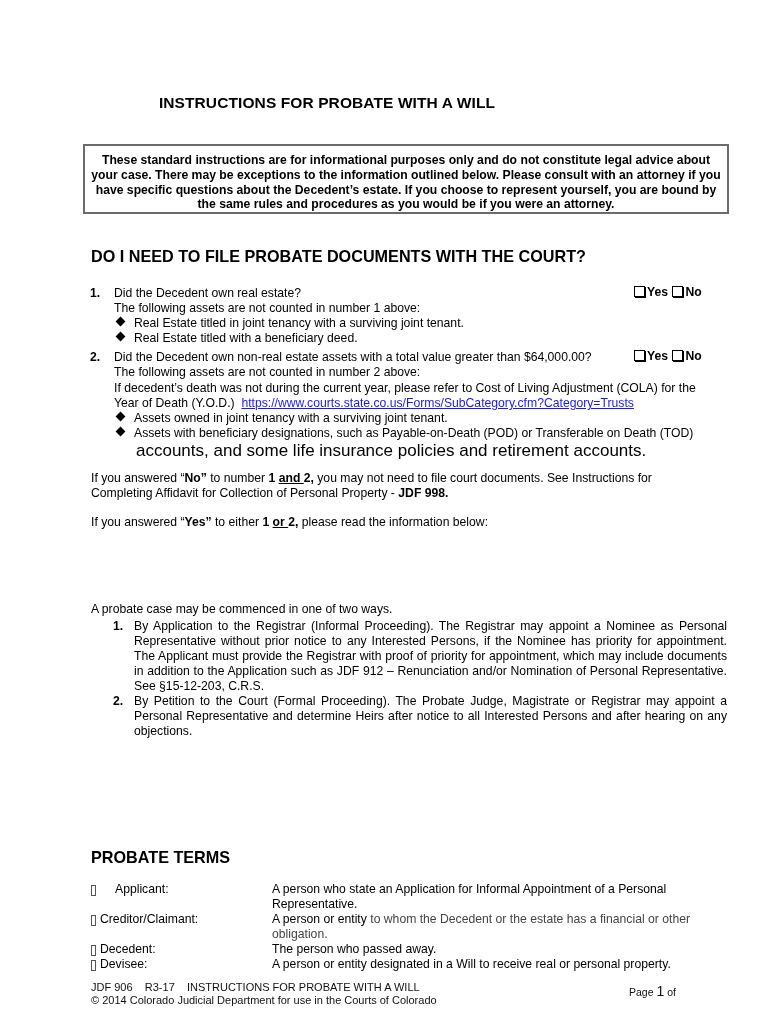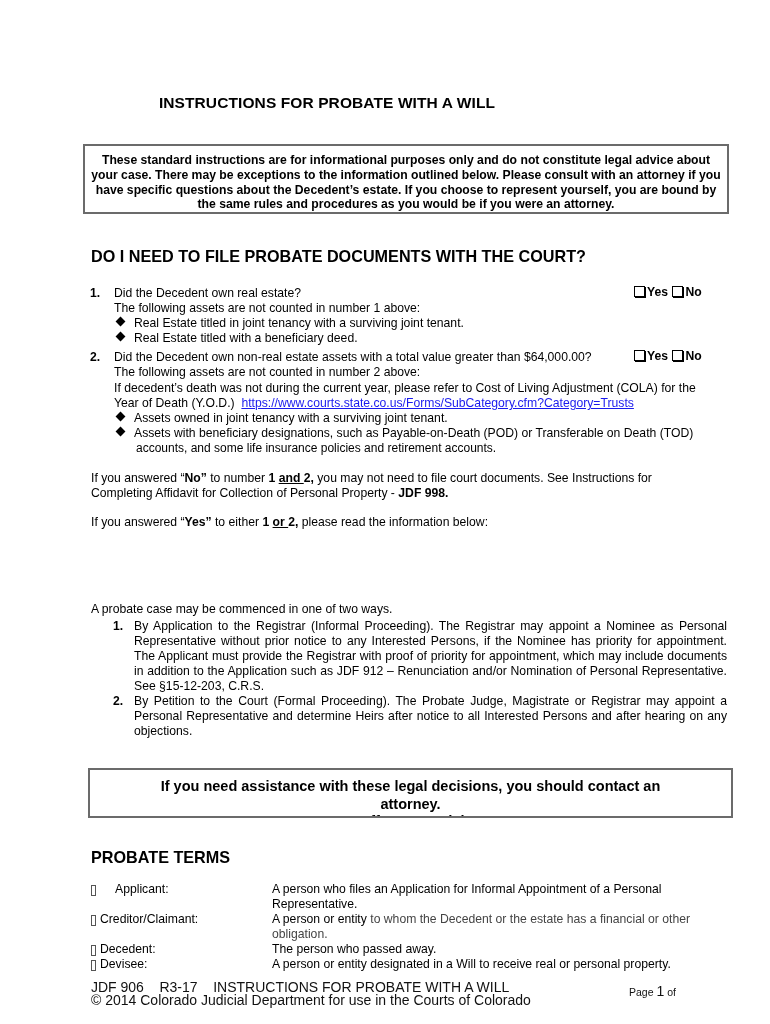--- a/index.html
+++ b/index.html
@@ -31,21 +31,21 @@
     .yesno { position: absolute; font-weight: bold; font-size: 12.2px; }
     .chk {
       display: inline-block; width: 9px; height: 9px; border: 1px solid #000;
       box-shadow: 1px 1px 0 #000; margin-right: 2px; vertical-align: -1px;
     }
     .bullet-line { position: absolute; left: 114px; font-size: 12.2px; line-height: 15px; }
     .diamond {
       display: inline-block; width: 7px; height: 7px; background: #000;
       transform: rotate(45deg); margin: 0 10px 1px 3px; vertical-align: 1px;
     }
-    .indent-cont { position: absolute; left: 136px; font-size: 12px; }
+    .indent-cont { position: absolute; left: 136px; font-size: 17px; }
     .link { color: #1a1aee; text-decoration: underline; }
 
     .para { position: absolute; left: 91px; font-size: 12.2px; line-height: 15px; width: 640px; }
     .para u { text-decoration: underline; }
 
     .way-list { position: absolute; left: 91px; top: 604px; width: 636px; font-size: 12.2px; line-height: 15px; }
     .way-item { position: relative; padding-left: 43px; text-align: justify; }
     .way-num { position: absolute; left: 22px; top: 0; font-weight: bold; }
 
     .assist-box {
@@ -57,21 +57,21 @@
 
     .term-row { position: absolute; left: 88px; font-size: 12.2px; line-height: 15px; width: 650px; }
     .term-bullet {
       position: absolute; left: 3px; top: 3px; width: 3px; height: 9px;
       border: 1px solid #555;
     }
     .term-name { position: absolute; left: 0; top: 0; }
     .term-def { position: absolute; left: 184px; top: 0; width: 440px; }
     .gray { color: #444; }
 
-    .footer-left { left: 91px; top: 981px; font-size: 14px; line-height: 12.5px; color: #111; }
+    .footer-left { left: 91px; top: 981px; font-size: 11px; line-height: 12.5px; color: #111; }
     .footer-right { left: 629px; top: 983px; font-size: 10.5px; color: #111; }
     .footer-right .pg { font-size: 14px; }
   </style>
 </head>
 <body>
 
 <div class="page">
 
   <div class="abs doc-title">INSTRUCTIONS FOR PROBATE WITH A WILL</div>
 
@@ -131,31 +131,27 @@
     <div class="way-item">
       <span class="way-num">1.</span>
       <span>By Application to the Registrar (Informal Proceeding). The Registrar may appoint a Nominee as Personal Representative without prior notice to any Interested Persons, if the Nominee has priority for appointment. The Applicant must provide the Registrar with proof of priority for appointment, which may include documents in addition to the Application such as JDF 912 – Renunciation and/or Nomination of Personal Representative.   See §15-12-203, C.R.S.</span>
     </div>
     <div class="way-item">
       <span class="way-num">2.</span>
       <span>By Petition to the Court (Formal Proceeding). The Probate Judge, Magistrate or Registrar may appoint a Personal Representative and determine Heirs after notice to all Interested Persons and after hearing on any objections.</span>
     </div>
   </div>
 
-  <div class="abs assist-box">
-    <div>If you need assistance with these legal decisions, you should contact an attorney.</div>
-    <div>Court staff cannot advise you.</div>
-  </div>
 
   <div class="abs h-section" style="top:848px;">PROBATE TERMS</div>
 
   <div class="term-row" style="top:882px;">
     <span class="term-bullet"></span>
     <span class="term-name" style="left:27px;">Applicant:</span>
-    <span class="term-def">A person who files an Application for Informal Appointment of a Personal Representative.</span>
+    <span class="term-def">A person who state an Application for Informal Appointment of a Personal Representative.</span>
   </div>
   <div class="term-row" style="top:912px;">
     <span class="term-bullet"></span>
     <span class="term-name" style="left:12px;">Creditor/Claimant:</span>
     <span class="term-def"><span>A person or entity</span><span class="gray"> to whom the Decedent or the estate has a financial or other obligation.</span></span>
   </div>
   <div class="term-row" style="top:942px;">
     <span class="term-bullet"></span>
     <span class="term-name" style="left:12px;">Decedent:</span>
     <span class="term-def">The person who passed away.</span>

